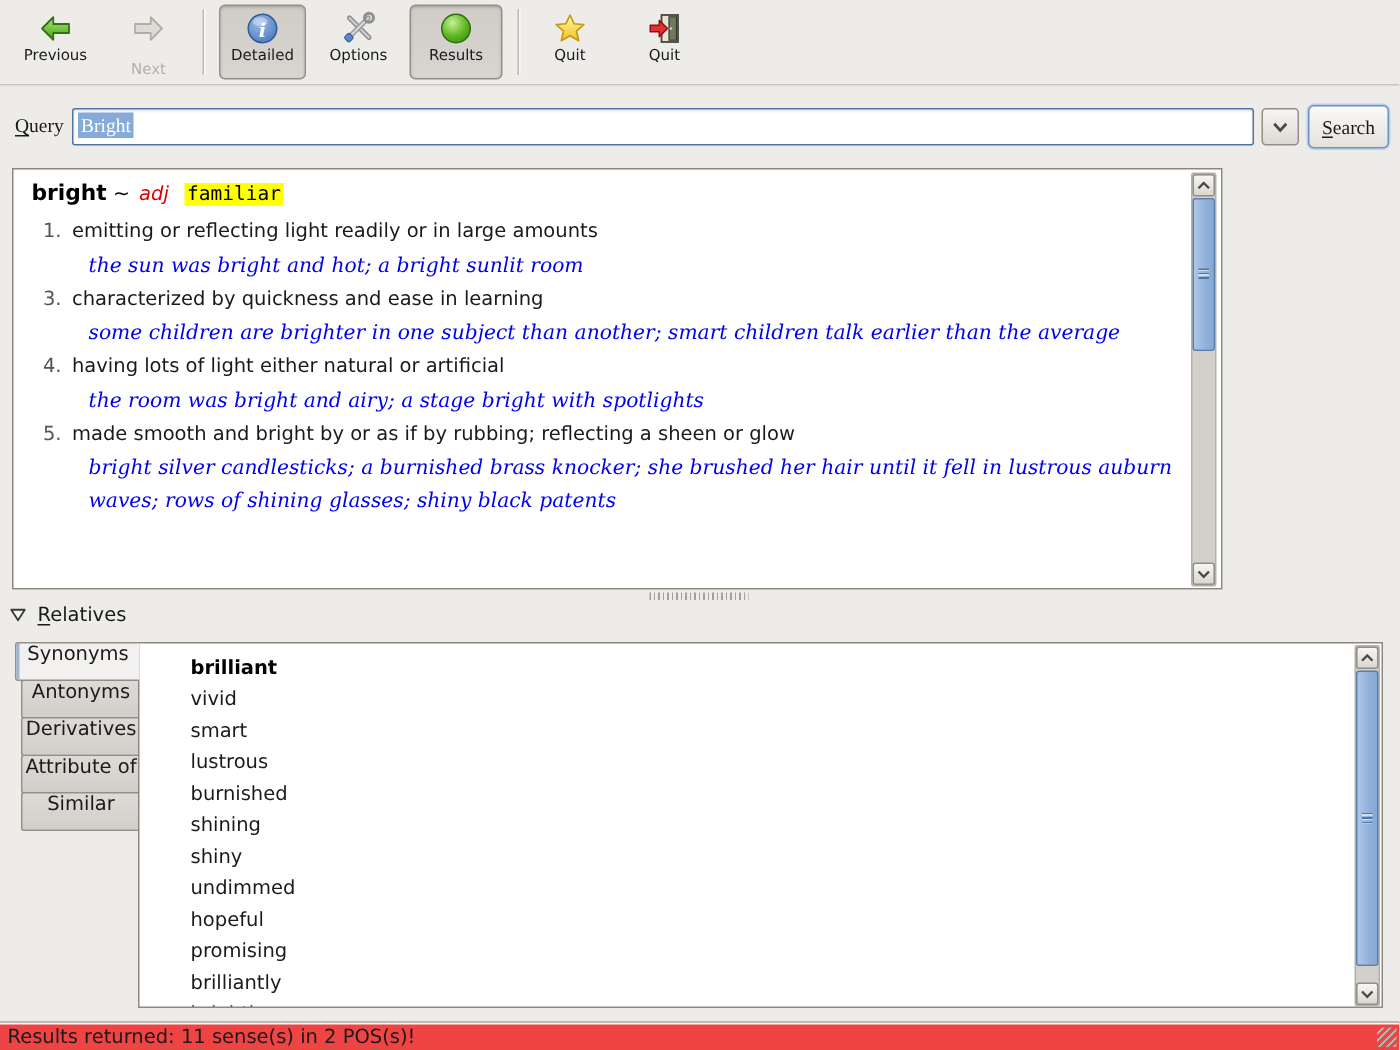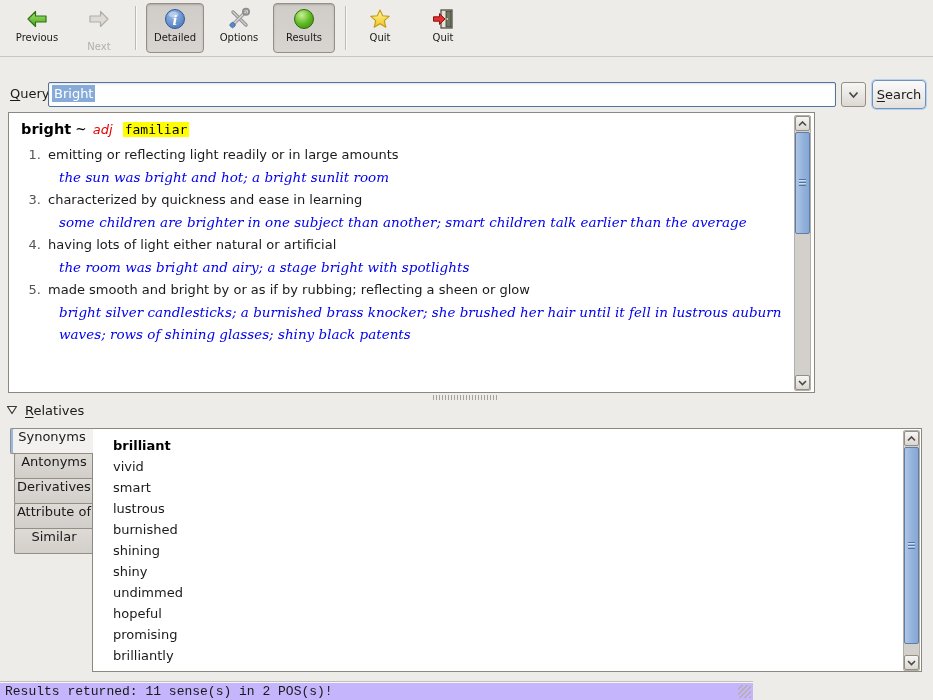--- a/index.html
+++ b/index.html
@@ -19,21 +19,21 @@
     background:transparent; border:1px solid transparent; border-radius:4px; cursor:default; }
   .tbtn .ticon { width:24px; height:24px; display:block; }
   .tbtn .tlabel { font-size:10px; color:#1a1a1a; white-space:nowrap; padding:0 6px; }
   .tbtn.pressed { background:linear-gradient(#D0CDC8,#D8D5D0);
     border:1px solid #948E85; box-shadow:inset 0 1px 2px rgba(0,0,0,.18); }
   .tbtn.disabled .tlabel { color:#B3B0AA; }
   .tsep { position:absolute; top:6px; width:1px; height:44px; background:#BDBAB4;
     box-shadow:1px 0 0 #FAF9F8; }
 
   
-  .query-row { position:absolute; left:0; top:68px; width:806px; height:52px; }
+  .query-row { position:absolute; left:0; top:58px; width:806px; height:52px;font-family:Liberation Serif, serif; }
   .query-label { position:absolute; left:10px; top:18px; }
   .entry { position:absolute; left:48px; top:14px; width:788px; height:25px;
     background:#fff; border:1px solid #50749F; border-radius:2px;
     box-shadow:inset 0 1px 2px rgba(0,0,0,.12); padding:3px 3px; }
   .entry .sel { background:#86ABD9; color:#fff; padding:1px 2px; }
   .combo-btn { position:absolute; left:841px; top:14px; width:25px; height:25px;
     background:linear-gradient(#F7F6F4,#DCD9D4); border:1px solid #948E85; border-radius:3px;
     display:flex; align-items:center; justify-content:center; }
   .search-btn { position:absolute; left:872px; top:12px; width:54px; height:29px;
     background:linear-gradient(#FBFAF9,#E4E1DD); border:1px solid #6A93C4; border-radius:4px;
@@ -85,28 +85,28 @@
     display:flex; align-items:center; gap:7px; }
   .rel-tabs { position:absolute; left:10px; top:428px; width:83px; }
   .rtab { height:26px; display:flex; align-items:flex-start; justify-content:center;
     background:linear-gradient(#DEDBD7,#D2CFCA); border:1px solid #948E85; border-right:none;
     margin-left:4px; margin-top:-1px; font-size:13px; color:#1a1a1a;
     border-radius:2px 0 0 2px; }
   .rtab.active { margin-left:0; margin-top:0; background:#F2F1EF;
     box-shadow:inset 2px 0 0 #94B9E4; position:relative; z-index:2; }
   .rel-panel { position:absolute; left:92px; top:428px; width:830px; height:244px;
     background:#fff; border:1px solid #8C8880; overflow:hidden; }
-  .rel-list { position:absolute; left:0; top:6px; right:20px; }
+  .rel-list { position:absolute; left:0; top:6px; right:20px;padding-left:14px; }
   .rel-item { height:21px; line-height:21px; padding-left:20px; white-space:nowrap; }
   .rel-item.bold { font-weight:bold; color:#000; }
 
   
-  .statusbar { position:absolute; left:0; top:681px; width:753px; height:19px;
-    background:#c4b5fd; border-top:1px solid #C2BFB9; box-shadow:inset 0 1px 0 #F8F7F5;
-    display:flex; align-items:center; padding-left:5px;font-family:Liberation Mono, monospace; }
+  .statusbar { position:absolute; left:0; top:681px; width:933px; height:19px;
+    background:#ef4444; border-top:1px solid #C2BFB9; box-shadow:inset 0 1px 0 #F8F7F5;
+    display:flex; align-items:center; padding-left:5px; }
   .resize-grip { position:absolute; right:2px; bottom:2px; width:13px; height:13px;
     background:repeating-linear-gradient(135deg,transparent 0 2.2px,#B5B1AA 2.2px 3.6px); }
 </style>
 </head>
 <body>
 
 <div class="toolbar">
 
   <div class="tbtn" style="left:4px; width:66px;">
     <svg class="ticon" viewBox="0 0 24 24">

